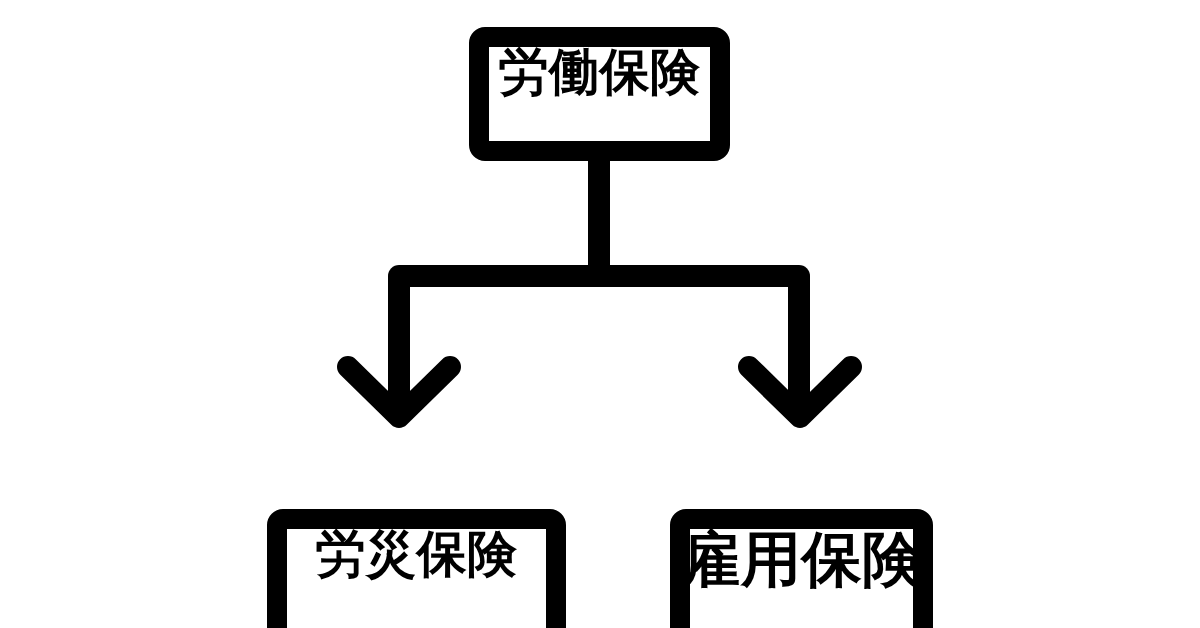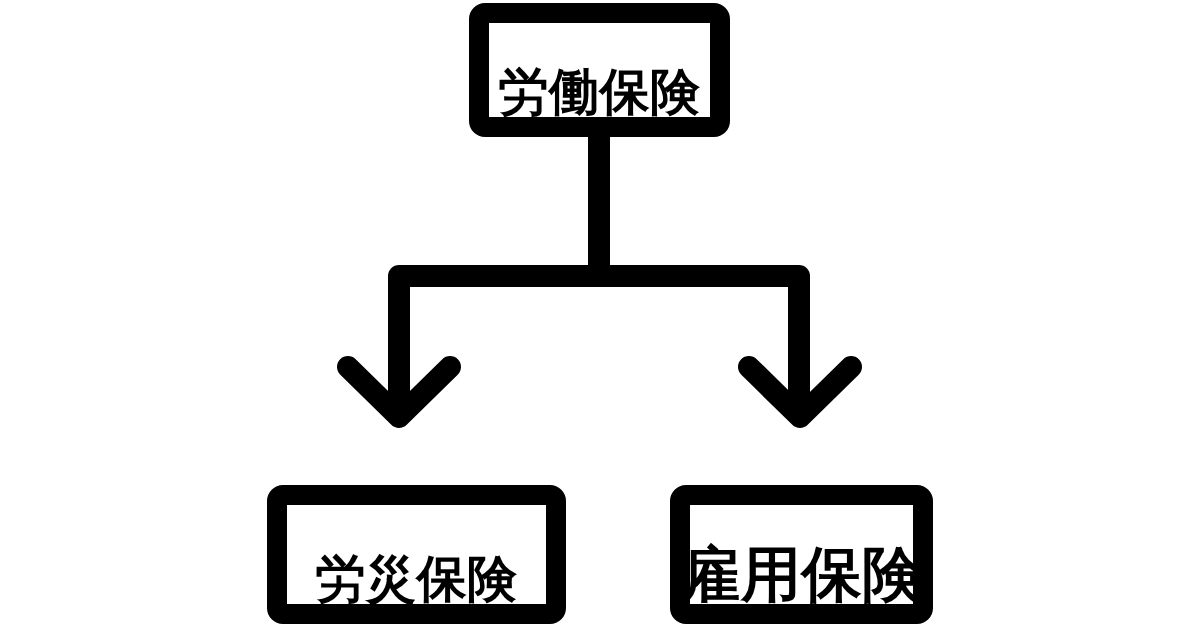--- a/index.html
+++ b/index.html
@@ -33,23 +33,24 @@
   }
 
   
   .node-box {
     position: absolute;
     box-sizing: border-box;
     background: #ffffff;
     border-style: solid;
     border-color: #000000;
     display: flex;
-    align-items: flex-end;
+    align-items: flex-start;
     justify-content: center;
     overflow: hidden;
+    margin-top: 24px;
   }
 
   .node-box .node-label {
     display: block;
     color: #000000;
     font-weight: 700;
     white-space: nowrap;
     letter-spacing: 0.01em;
     line-height: 1;
     text-align: center;

